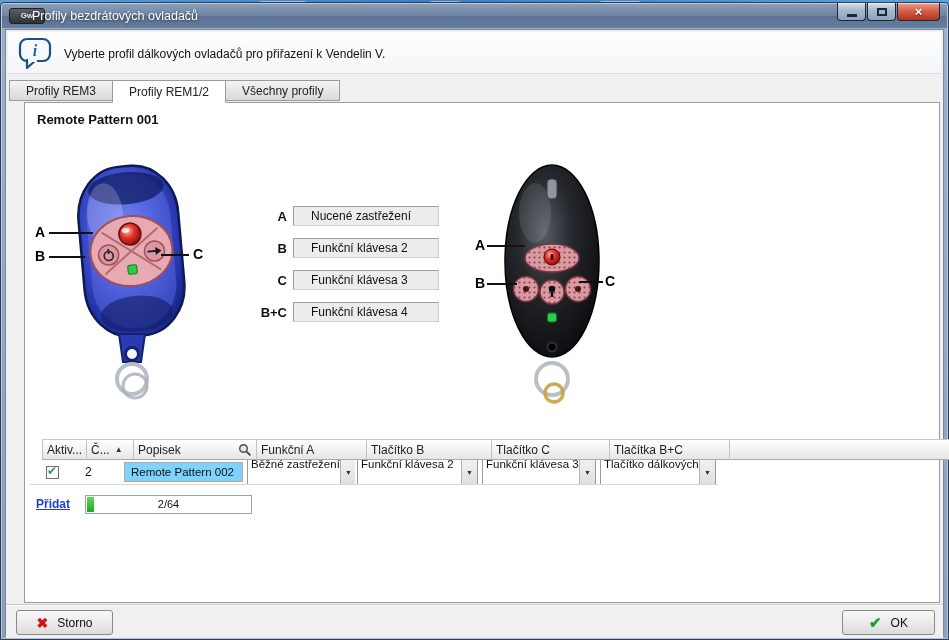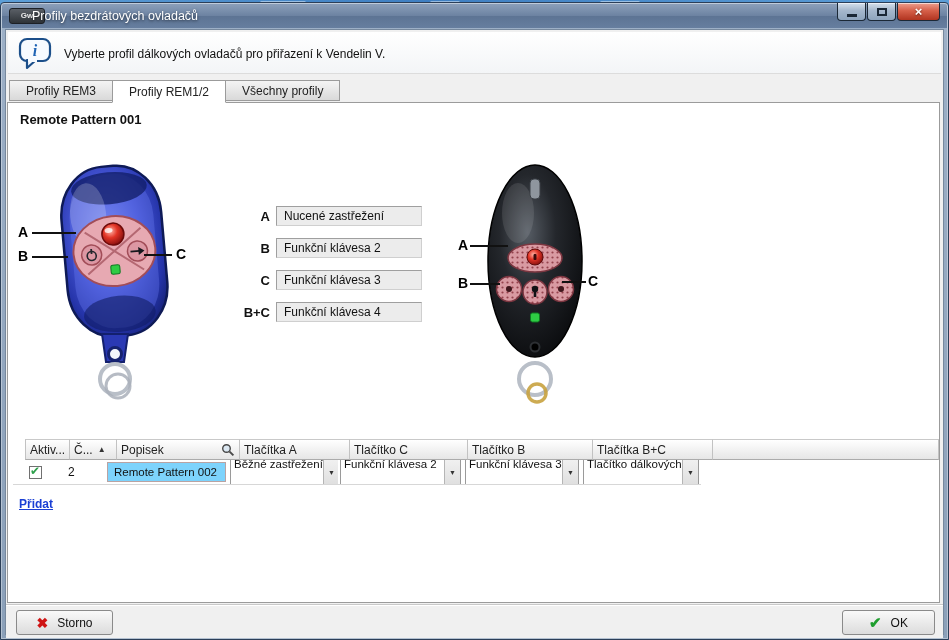--- a/index.html
+++ b/index.html
@@ -42,38 +42,38 @@
 
   .tab-strip { position:absolute; top:50px; left:3px; height:23px; display:flex; align-items:flex-start; }
   .tab { height:21px; padding:0 16px; display:flex; align-items:center; font-size:12px; color:#222;
          background:linear-gradient(#f4f4f4,#d9d9d9); border:1px solid #9b9b9b; border-right:none;
          cursor:pointer; }
   .tab:last-child { border-right:1px solid #9b9b9b; }
   .tab.active { height:23px; background:#fff; border-right:1px solid #9b9b9b; border-bottom:1px solid #fff;
                 position:relative; z-index:3; margin-bottom:-1px; }
   .tab.active + .tab { border-left:none; }
 
-  .panel { position:absolute; left:1px; right:3px; top:72px; height:501px; background:#fff;
+  .panel { position:absolute; left:18px; right:3px; top:72px; height:501px; background:#fff;
            border:1px solid #9b9b9b; z-index:1; }
   .heading { position:absolute; left:12px; top:9px; font-size:13px; font-weight:bold; }
 
   
   .remote-block { position:absolute; }
   .rb-left { left:8px; top:55px; width:190px; height:255px; }
   .rb-right { left:448px; top:52px; width:205px; height:260px; }
   .pointer-letter { position:absolute; font-size:14px; font-weight:bold; color:#000; }
   .pointer-line { position:absolute; height:2px; background:#111; }
 
   
   .assignments { position:absolute; left:224px; top:103px; }
   .assign-row { display:flex; align-items:center; height:20px; margin-bottom:12px; }
   .assign-key { width:38px; text-align:right; margin-right:6px; font-weight:bold; font-size:13px; }
   .assign-box { width:146px; height:20px; background:#ececec; border:1px solid #9f9f9f;
                 border-right-color:#cfcfcf; border-bottom-color:#cfcfcf;
-                font-size:12px; line-height:18px; padding-left:7px; white-space:nowrap; overflow:hidden; }
+                font-size:12px; line-height:18px; padding-left:17px; white-space:nowrap; overflow:hidden; }
 
   
   .grid { position:absolute; left:5px; top:336px; width:926px; }
   .grid-header { display:flex; height:21px; }
   .th { background:linear-gradient(#ffffff,#e6e6e6); border-top:1px solid #c9c9c9;
         border-right:1px solid #c2c2c2; border-bottom:1px solid #ababab;
         display:flex; align-items:center; padding:0 4px; font-size:12px; color:#222;
         overflow:hidden; white-space:nowrap; cursor:pointer; }
   .th:first-child { border-left:1px solid #c2c2c2;margin-left:12px; }
   .c1{width:45px;} .c2{width:47px;} .c3{width:123px;} .c4{width:110px;}
@@ -281,27 +281,27 @@
           </div>
           <div class="th c3">
             <span>Popisek</span>
             <span class="th-spacer"></span>
             <svg width="14" height="14" viewBox="0 0 14 14">
               <circle cx="5.5" cy="5.5" r="3.8" fill="#dce8f2" stroke="#4a4a4a" stroke-width="1.4"></circle>
               <line x1="8.6" y1="8.6" x2="12.4" y2="12.4" stroke="#4a4a4a" stroke-width="2"></line>
             </svg>
           </div>
           <div class="th c4">
-            <span>Tlačítka A</span>
+            <span>Funkční A</span>
+          </div>
+          <div class="th c5">
+            <span>Tlačítko B</span>
           </div>
           <div class="th c6">
             <span>Tlačítko C</span>
-          </div>
-          <div class="th c5">
-            <span>Tlačítko B</span>
           </div>
           <div class="th c7">
             <span>Tlačítka B+C</span>
           </div>
           <div class="th c8"></div>
         </div>
 
         <div class="grid-row">
           <div class="td c1">
             <div class="checkbox">
@@ -334,20 +334,24 @@
             <div class="combo">
               <span class="combo-text">Tlačítko dálkových</span>
               <span class="combo-arrow">▼</span>
             </div>
           </div>
           <div class="td c8" style="border-bottom:none;"></div>
         </div>
       </div>
 
       <div class="add-link">Přidat</div>
+      <div class="progress">
+        <div class="progress-fill"></div>
+        <div class="progress-label">2/64</div>
+      </div>
     </div>
 
     <div class="footer">
       <div class="btn btn-storno">
         <span class="icon-cross">✖</span>
         <span>Storno</span>
       </div>
       <div class="btn btn-ok">
         <span class="icon-check">✔</span>
         <span>OK</span>

